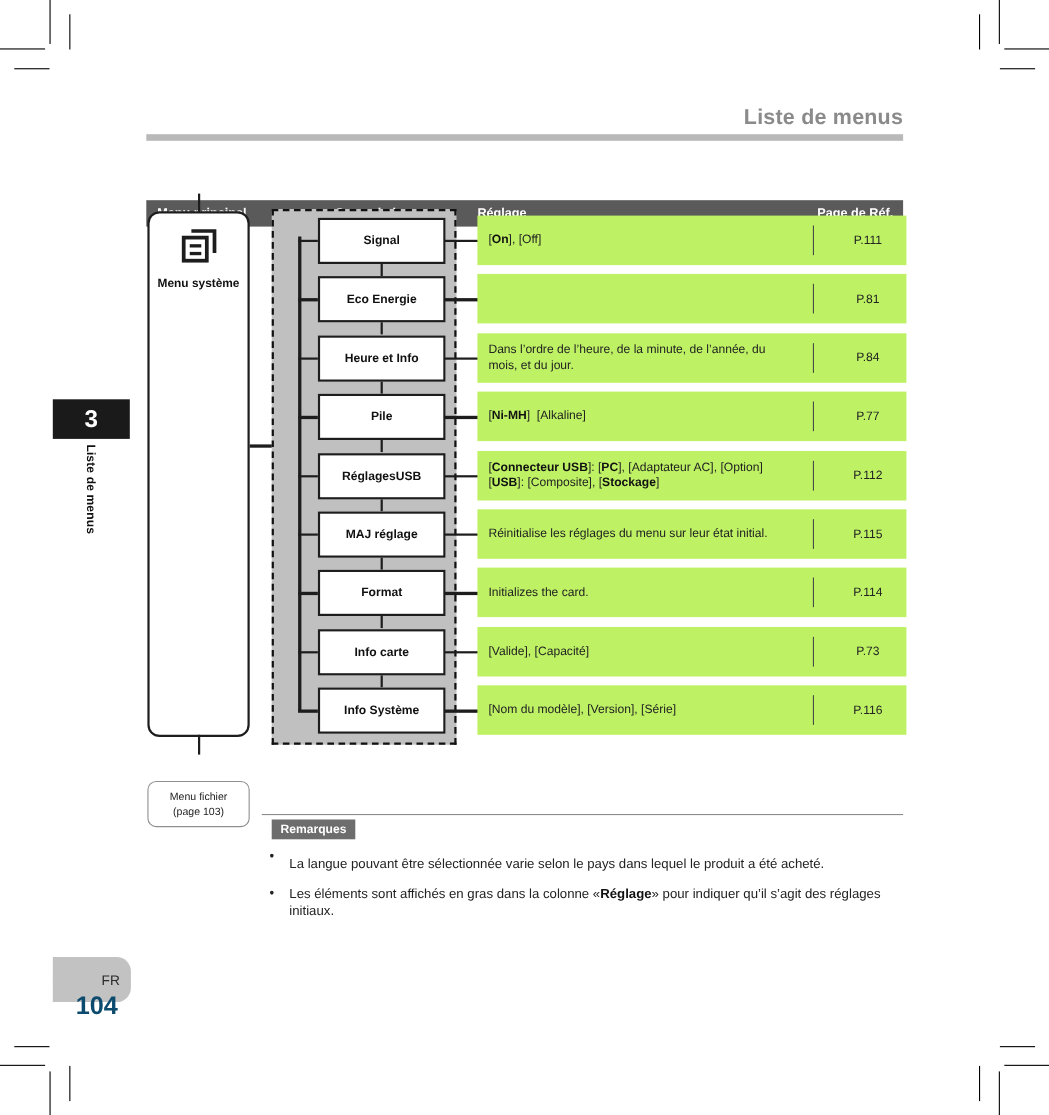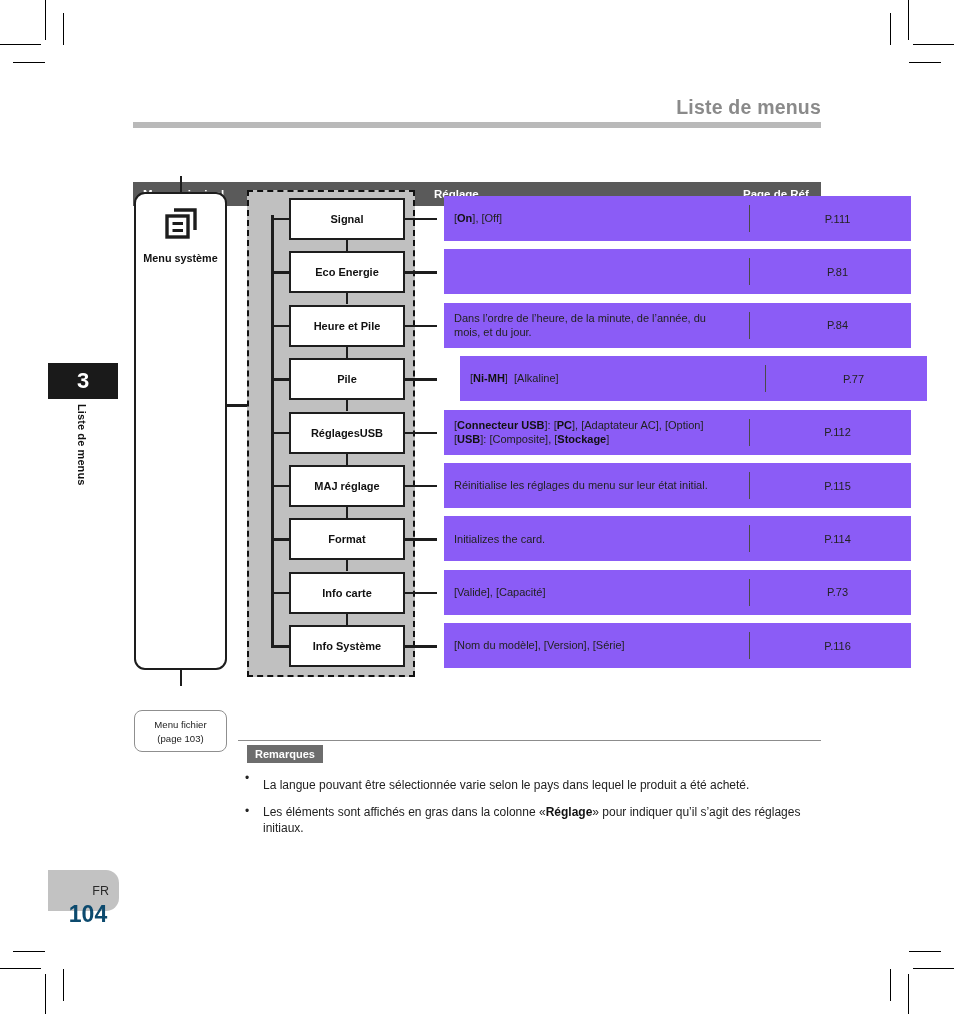--- a/index.html
+++ b/index.html
@@ -94,21 +94,21 @@
   }
   
   .item-link{position:absolute;left:346px;width:2.2px;height:11px;background:#1d1d1d;}
   
   .spine-arm{position:absolute;left:271px;width:20px;height:2.4px;background:#1d1d1d;}
   
   .out-arm{position:absolute;left:404px;width:33px;height:2.4px;background:#1d1d1d;}
 
   
   .setting-row{
-    position:absolute;left:444px;width:467px;height:45px;background:#8b5cf6;
+    position:absolute;left:434px;width:390px;height:45px;background:#bef264;
   }
   .setting-text{
     position:absolute;left:10px;top:0;width:268px;height:45px;
     display:flex;align-items:center;
     font-size:11px;color:#222;line-height:14.5px;
   }
   .setting-text b{font-weight:bold;color:#111;}
   .row-divider{position:absolute;left:305px;top:9px;width:1.3px;height:27px;background:#4a4a4a;}
   .page-ref{
     position:absolute;left:320px;top:0;right:0;height:45px;
@@ -221,38 +221,38 @@
         <span>Eco Energie</span>
       </div>
       <div class="item-link" style="top: 293.4px;"></div>
       <div class="out-arm" style="top: 271.4px;"></div>
       <div class="setting-row" style="top: 249.4px;">
         <div class="row-divider"></div>
         <div class="page-ref">P.81</div>
       </div>
       <div class="spine-arm" style="top: 324.8px;"></div>
       <div class="menu-item" style="top: 304.8px;">
-        <span>Heure et Pile</span>
+        <span>Heure et Info</span>
       </div>
       <div class="item-link" style="top: 346.8px;"></div>
       <div class="out-arm" style="top: 324.8px;"></div>
       <div class="setting-row" style="top: 302.8px;">
         <div class="setting-text">
           <span>Dans l’ordre de l’heure, de la minute, de l’année, du mois, et du jour.</span>
         </div>
         <div class="row-divider"></div>
         <div class="page-ref">P.84</div>
       </div>
       <div class="spine-arm" style="top: 378.2px;"></div>
       <div class="menu-item" style="top: 358.2px;">
         <span>Pile</span>
       </div>
       <div class="item-link" style="top: 400.2px;"></div>
       <div class="out-arm" style="top: 378.2px;"></div>
-      <div class="setting-row" style="top: 356.2px; margin-left: 16px;">
+      <div class="setting-row" style="top: 356.2px;">
         <div class="setting-text">
           <span>[<b>Ni-MH</b>]&nbsp; [Alkaline]</span>
         </div>
         <div class="row-divider"></div>
         <div class="page-ref">P.77</div>
       </div>
       <div class="spine-arm" style="top: 431.6px;"></div>
       <div class="menu-item" style="top: 411.6px;">
         <span>RéglagesUSB</span>
       </div>

